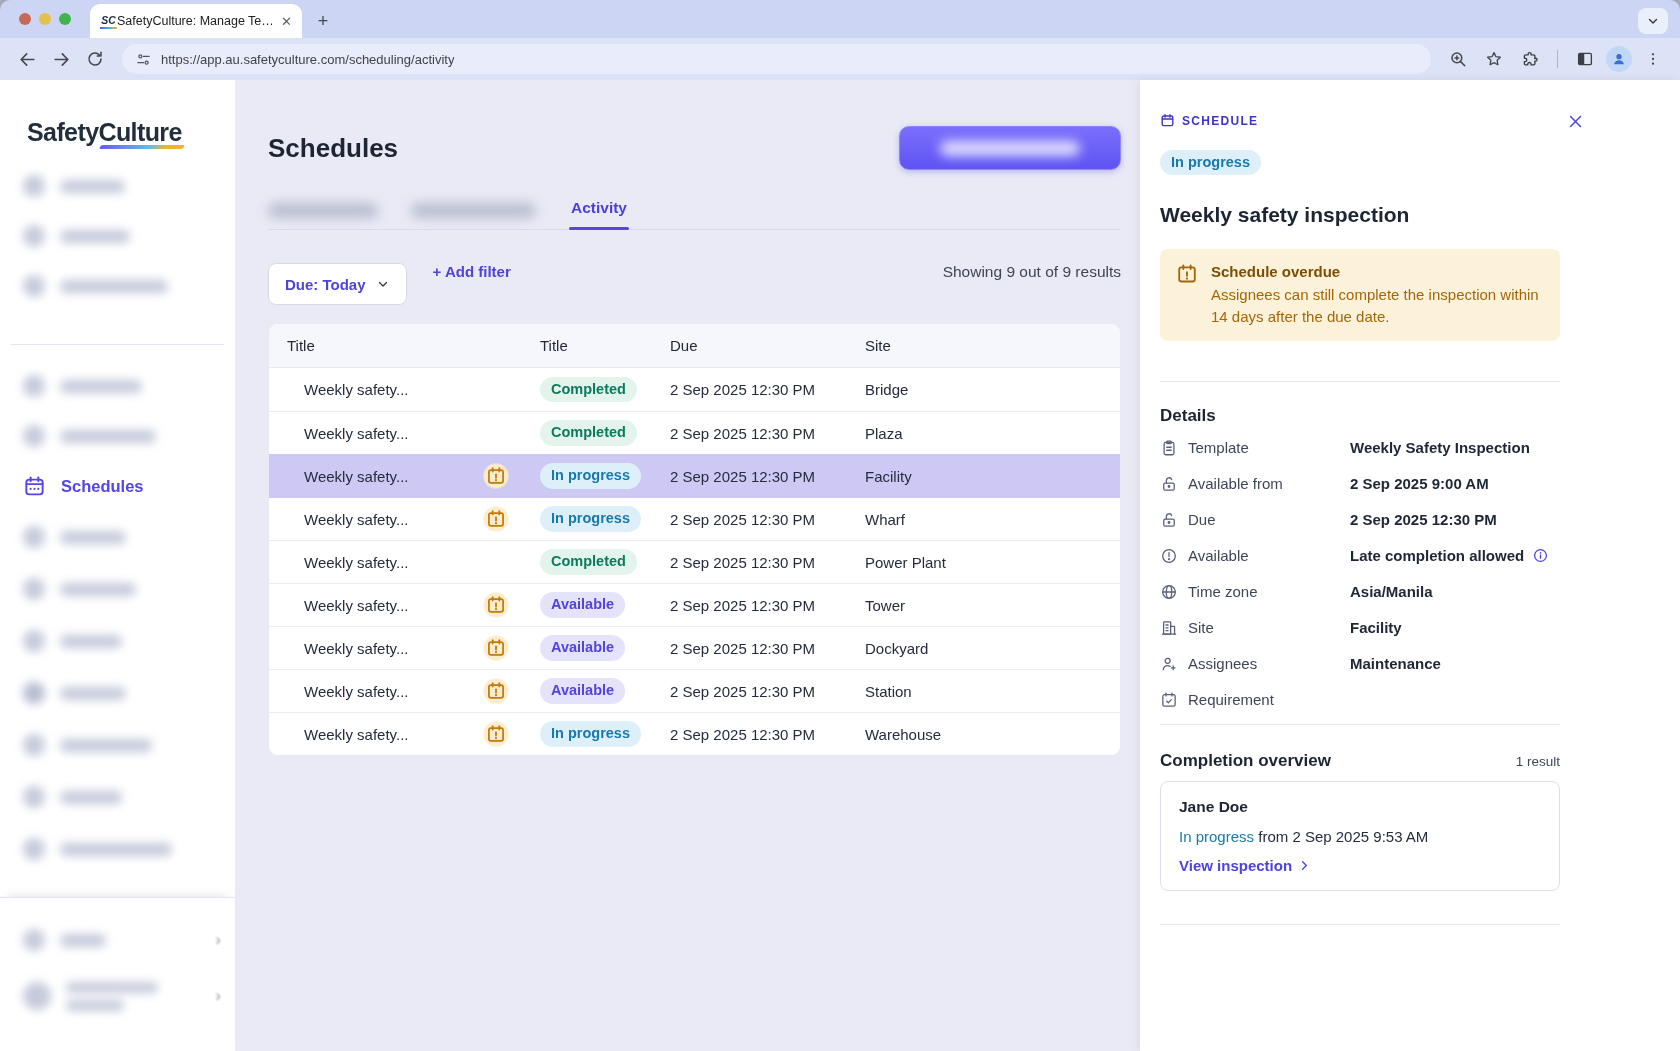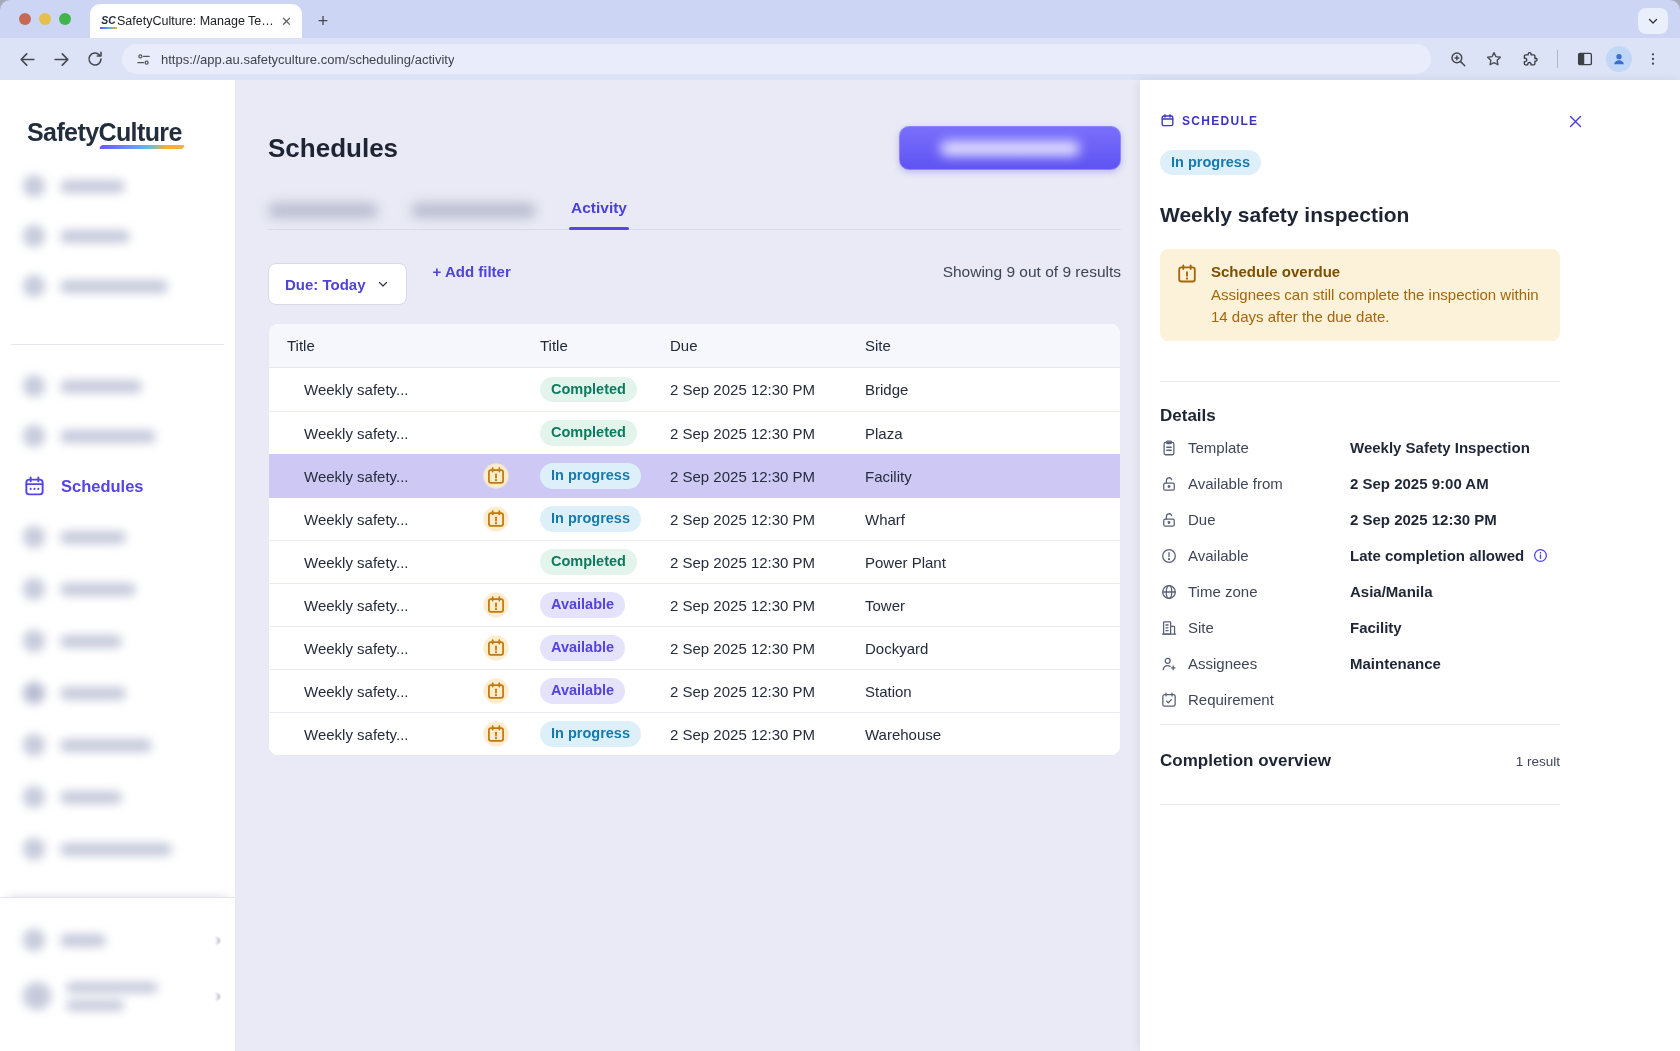--- a/index.html
+++ b/index.html
@@ -721,17 +721,29 @@
                 <span>Requirement</span>
               </span>
   </div>
 </div>
         <div class="hr hr2"></div>
 
         <div class="comp-head">
           <h3 class="section-h" style="margin-top:0">Completion overview</h3>
           <span class="comp-count">1 result</span>
         </div>
+        <div id="completion-list">
+  <div class="comp-card">
+    <div class="comp-name">Jane Doe</div>
+    <div class="comp-line"><span class="comp-status">In progress</span> <span>from 2 Sep 2025 9:53 AM</span></div>
+    <div class="comp-action">
+      <span>View inspection</span>
+      <svg width="13" height="13" viewBox="0 0 24 24">
+                  <path d="M8.5 5l7 7-7 7" fill="none" stroke="#4d43e0" stroke-width="2.4" stroke-linecap="round" stroke-linejoin="round"></path>
+                </svg>
+    </div>
+  </div>
+</div>
         <div class="hr hr3"></div>
       </div>
     </section>
   </div>
 </div>
 
 </body></html>

